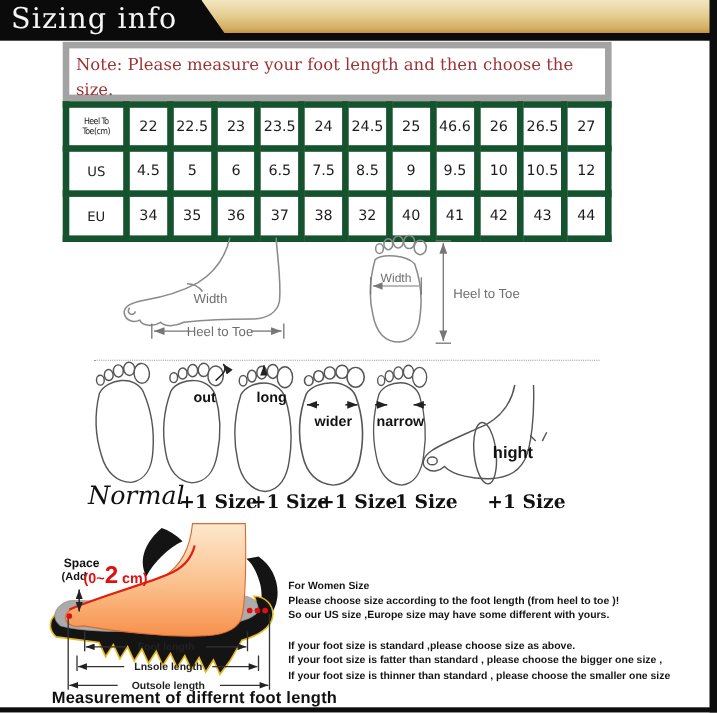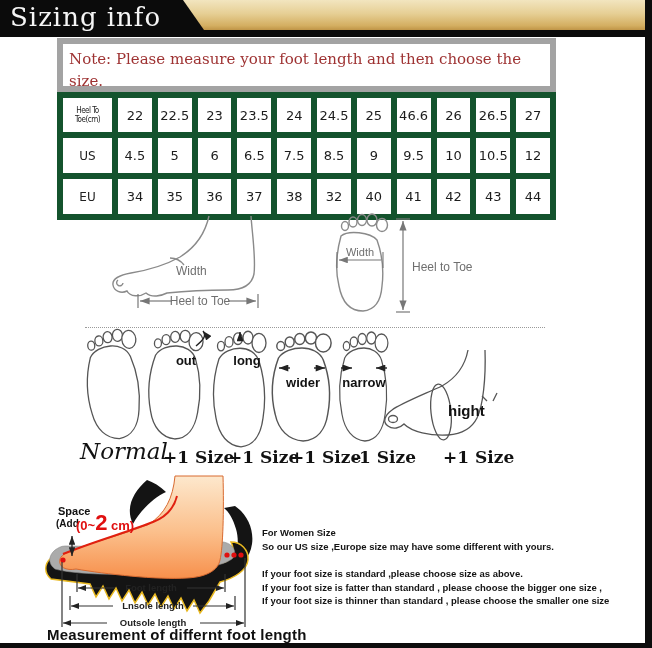--- a/index.html
+++ b/index.html
@@ -259,20 +259,21 @@
     </g>
     <text x="116" y="121" text-anchor="middle" font-size="9.5" font-weight="bold" fill="#222">Foot length</text>
     <text x="118" y="139" text-anchor="middle" font-size="9.5" font-weight="bold" fill="#222">Lnsole length</text>
     <text x="118" y="156" text-anchor="middle" font-size="9.5" font-weight="bold" fill="#222">Outsole length</text>
   </svg>
 
   <div class="caption">Measurement of differnt foot length</div>
 
   <div class="advice">
     <div class="para">For Women Size</div>
+    <div class="para">Please choose size according to the foot length (from heel to toe )!</div>
     <div class="para">So our US size ,Europe size may have some different with yours.</div>
     <div class="para gap3">If your foot size is standard ,please choose size as above.</div>
     <div class="para">If your foot size is fatter than standard , please choose the bigger one size ,</div>
     <div class="para">If your foot size is thinner than standard , please choose the smaller one size</div>
   </div>
 
   <div class="right-strip"></div>
   <div class="bottom-strip"></div>
 </div>
 

